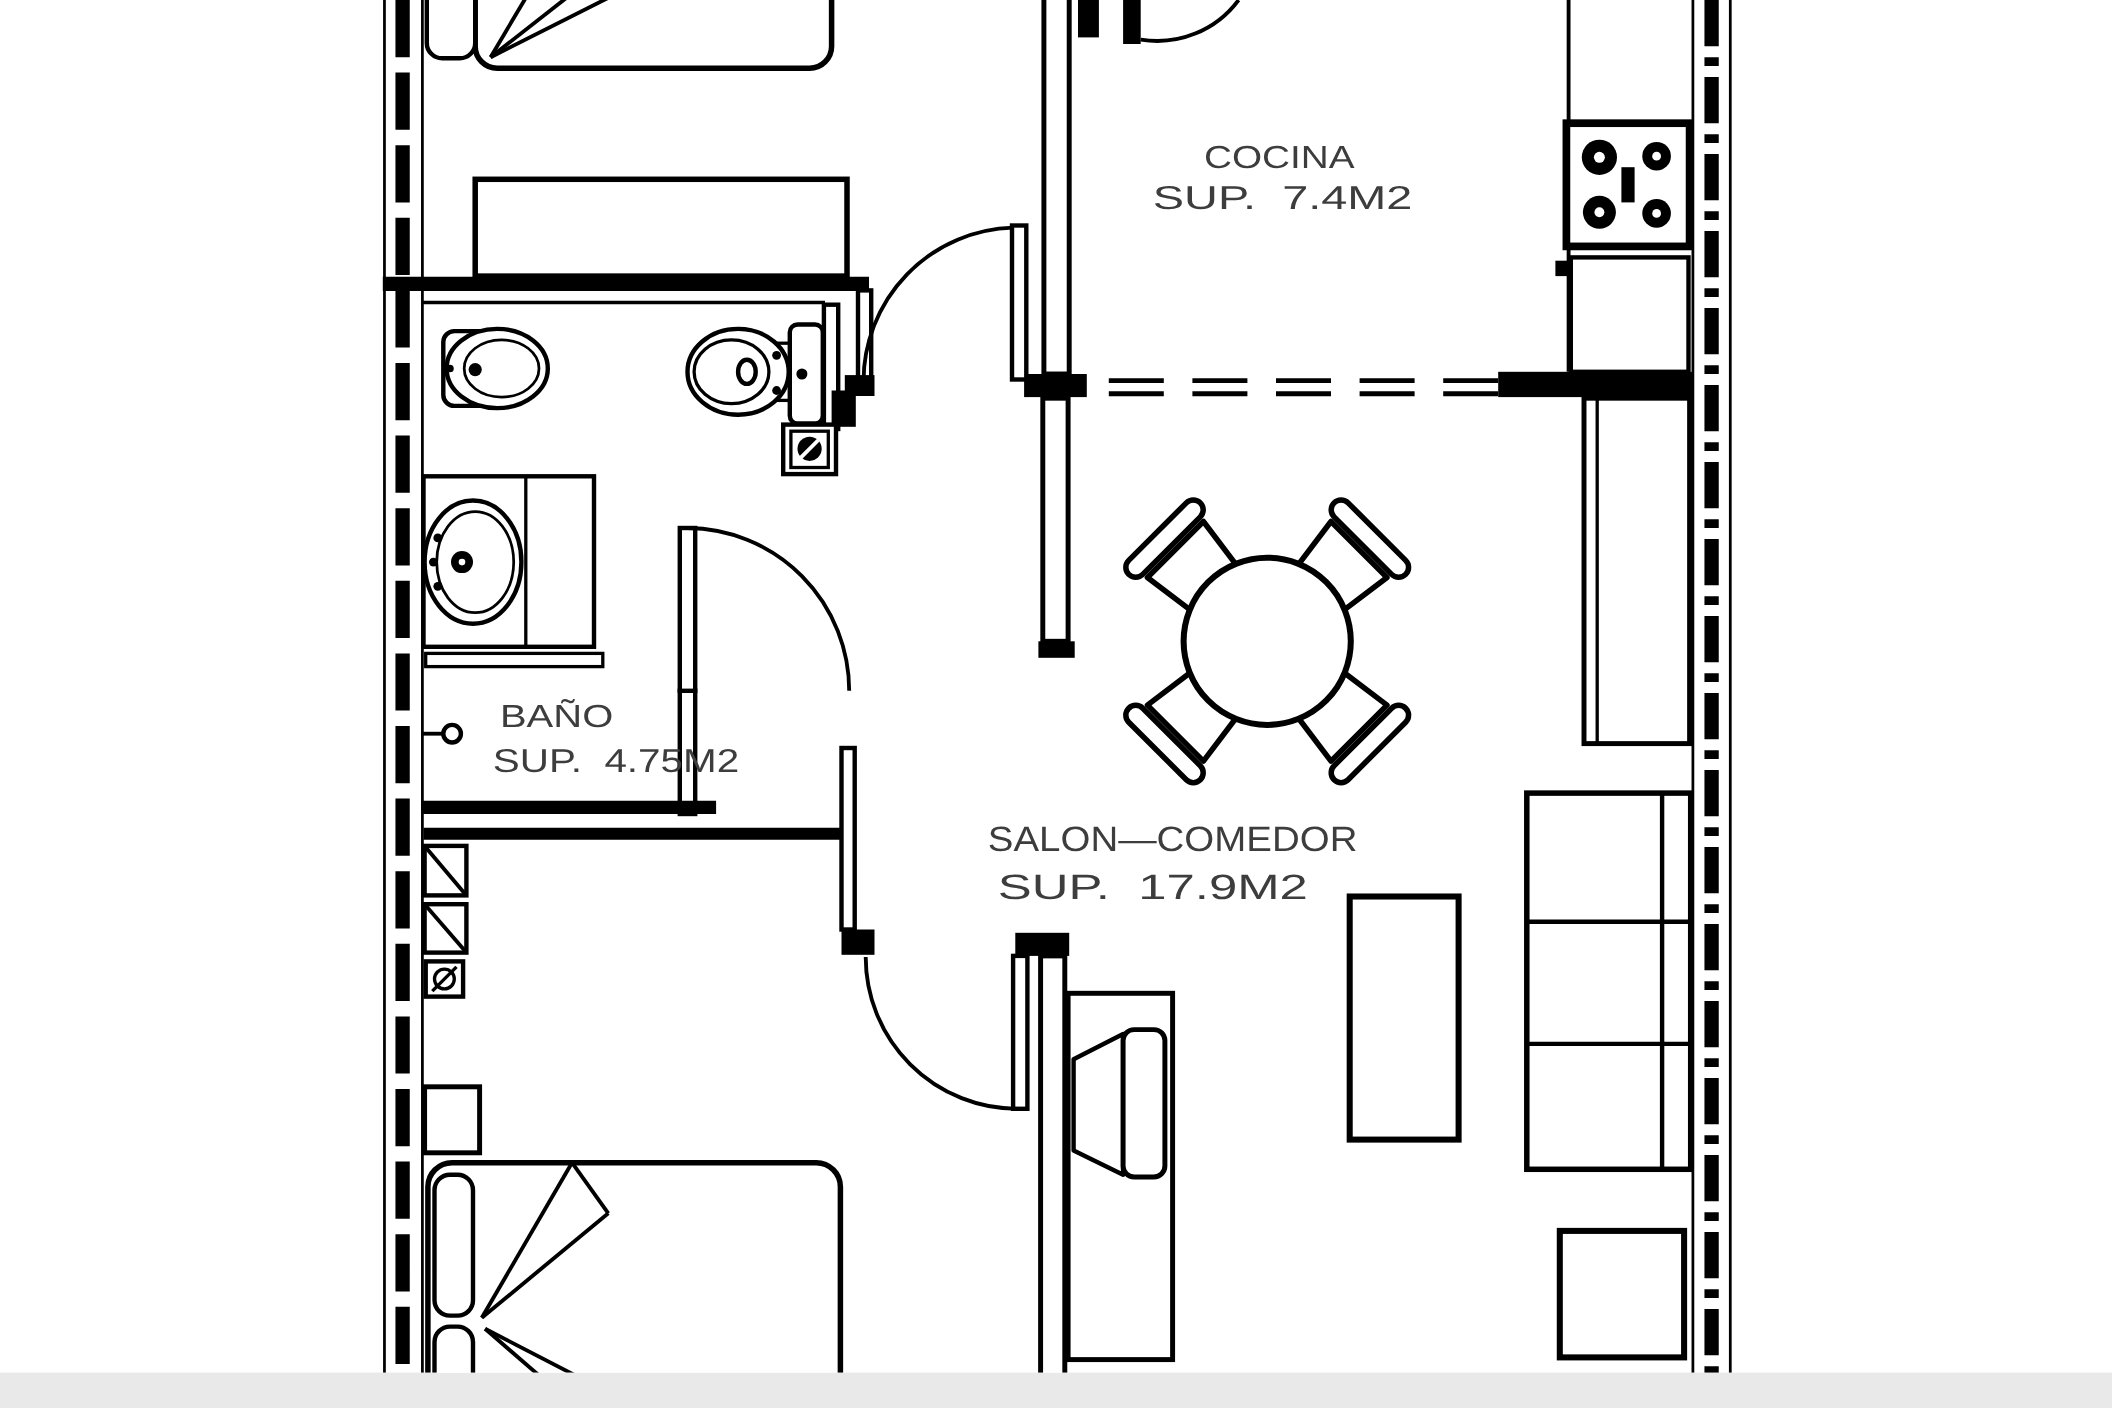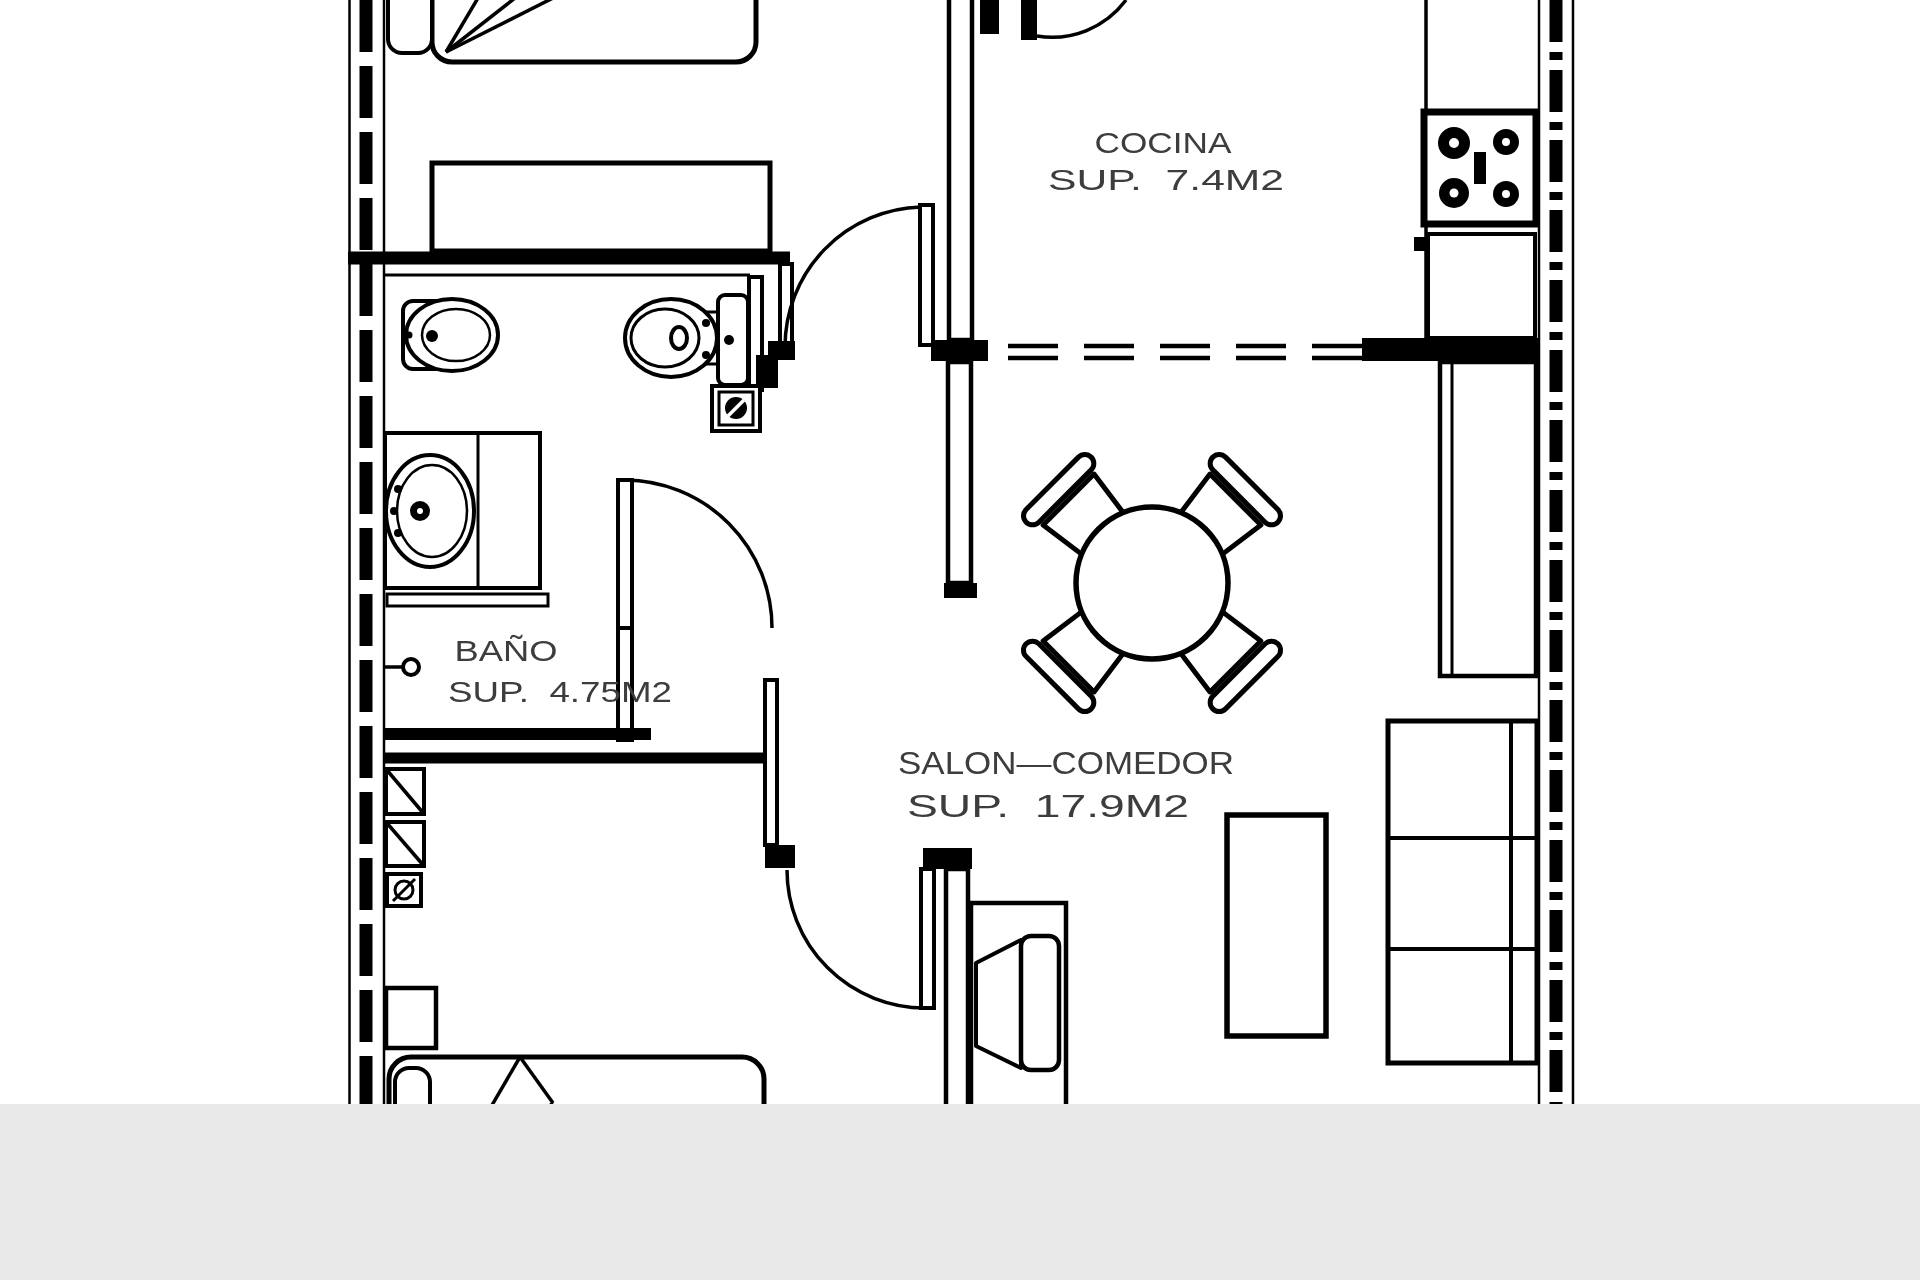--- a/index.html
+++ b/index.html
@@ -1,16 +1,16 @@
 <!DOCTYPE html>
 <html><head>
 <meta charset="utf-8">
 <style>
   html,body{margin:0;padding:0;background:#e9e9e9;}
-  #canvas{width:1920px;height:1104px;background:#ffffff;position:relative;overflow:hidden;}
+  #canvas{width:1920px;height:1248px;background:#ffffff;position:relative;overflow:hidden;}
   svg{display:block;}
   .s{stroke:#000;fill:none;}
   .f{fill:#fff;stroke:#000;}
   .b{fill:#000;stroke:none;}
   text.lbl{fill:#3d3d3d;font-family:"Liberation Sans",sans-serif;font-weight:400;white-space:pre;}
 </style>
 </head>
 <body>
 
 <div id="canvas">

